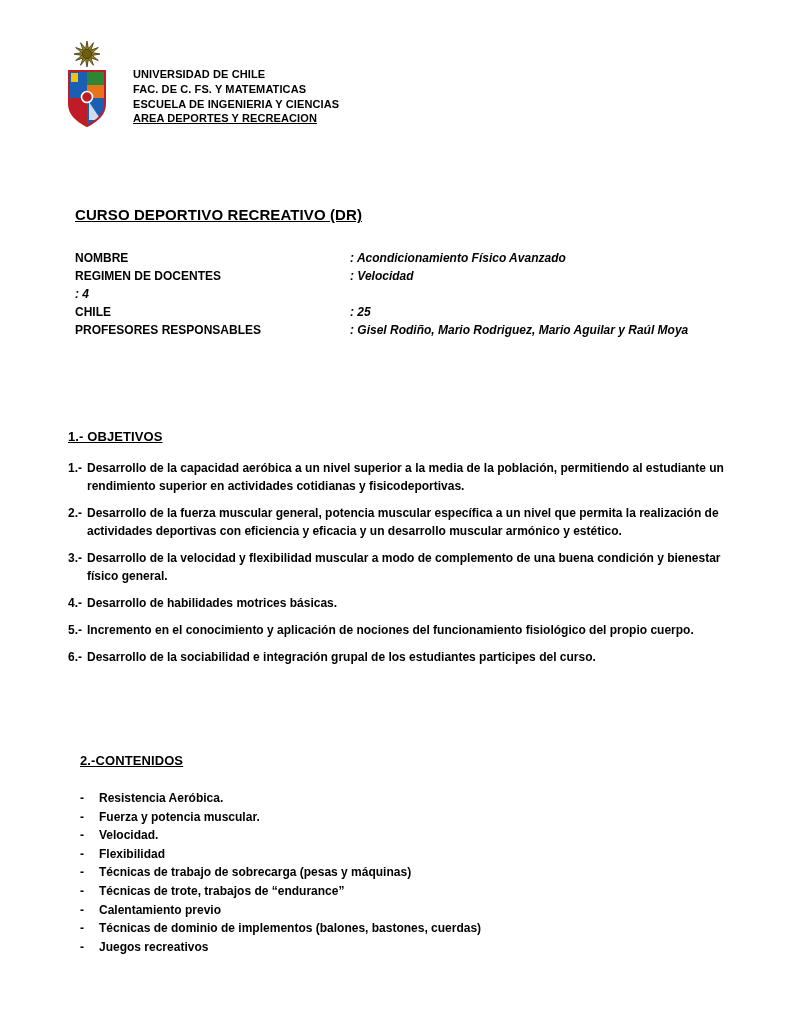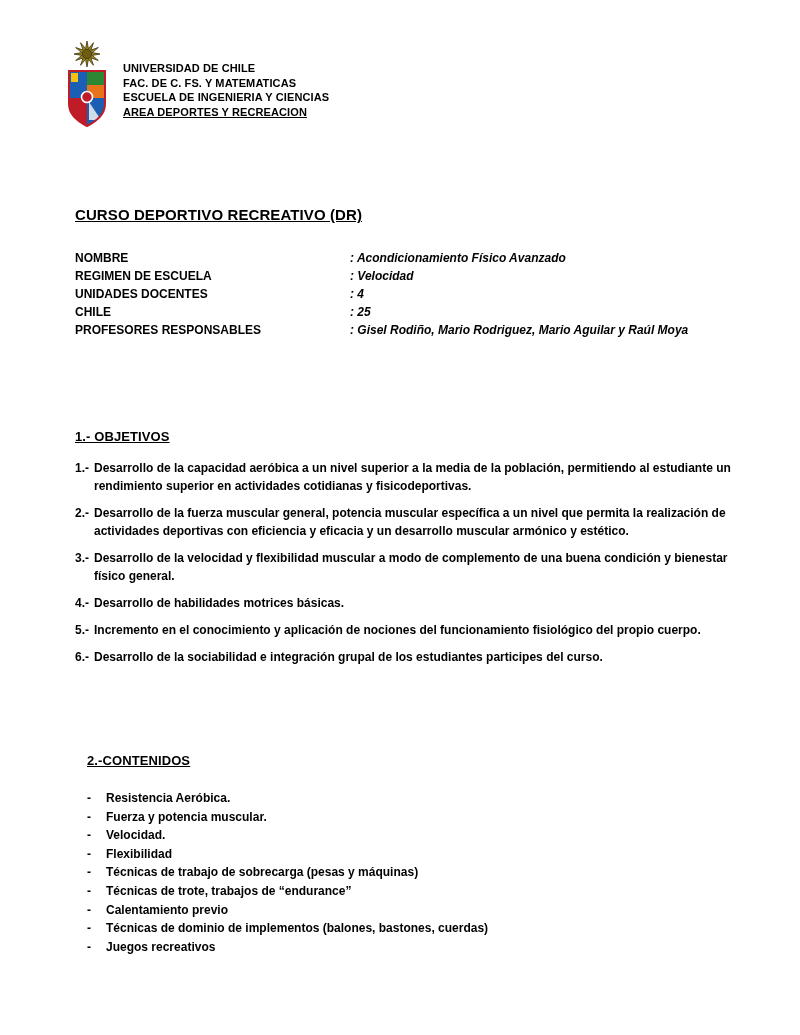--- a/index.html
+++ b/index.html
@@ -14,22 +14,22 @@
     overflow: hidden;
   }
   .page { position: relative; width: 800px; height: 1035px; background: #fff; }
 
   
   .letterhead {
     position: absolute;
     top: 40px;
     left: 60px;
     display: flex;
-    align-items: flex-start;
-    gap: 9px;
+    align-items: center;
+    gap: 19px;
   }
   .crest { width: 54px; height: 92px; flex: none; }
   .letterhead-text {
     padding-top: 21px;
     font-size: 11px;
     line-height: 14.6px;
     letter-spacing: 0.1px;
     white-space: nowrap;
   }
   .letterhead-text .dept { text-decoration: underline; }
@@ -52,21 +52,21 @@
     left: 75px;
     width: 690px;
     font-size: 12px;
     line-height: 18px;
   }
   .field-row { display: flex; align-items: center; }
   .field-label { width: 275px; flex: none; }
   .field-value { width: 378px; padding-left: 9px; text-indent: -9px; font-style: italic; }
 
   
-  .section { position: absolute; left: 75px; width: 680px; }
+  .section { position: absolute; left: 68px; width: 680px; }
   .section-objetivos { top: 429px; }
   .section-contenidos { top: 753px; margin-left: 12px; }
   .section-heading {
     font-size: 13px;
     text-decoration: underline;
     letter-spacing: 0.1px;
     margin-bottom: 15px;
   }
   .section-contenidos .section-heading { margin-bottom: 21px; }
 
@@ -126,25 +126,24 @@
   </header>
 
   <h1 class="doc-title">CURSO DEPORTIVO RECREATIVO (DR)</h1>
 
   <div class="fields">
     <div class="field-row">
       <div class="field-label">NOMBRE</div>
       <div class="field-value">: Acondicionamiento Físico Avanzado</div>
     </div>
     <div class="field-row">
-      <div class="field-label">REGIMEN DE ESCUELA</div>
+      <div class="field-label">REGIMEN DE DOCENTES</div>
       <div class="field-value">: Velocidad</div>
     </div>
     <div class="field-row">
-      <div class="field-label">UNIDADES DOCENTES</div>
       <div class="field-value">: 4</div>
     </div>
     <div class="field-row">
       <div class="field-label">CHILE</div>
       <div class="field-value">: 25</div>
     </div>
     <div class="field-row">
       <div class="field-label">PROFESORES RESPONSABLES</div>
       <div class="field-value">: Gisel Rodiño, Mario Rodriguez, Mario Aguilar y Raúl Moya</div>
     </div>

